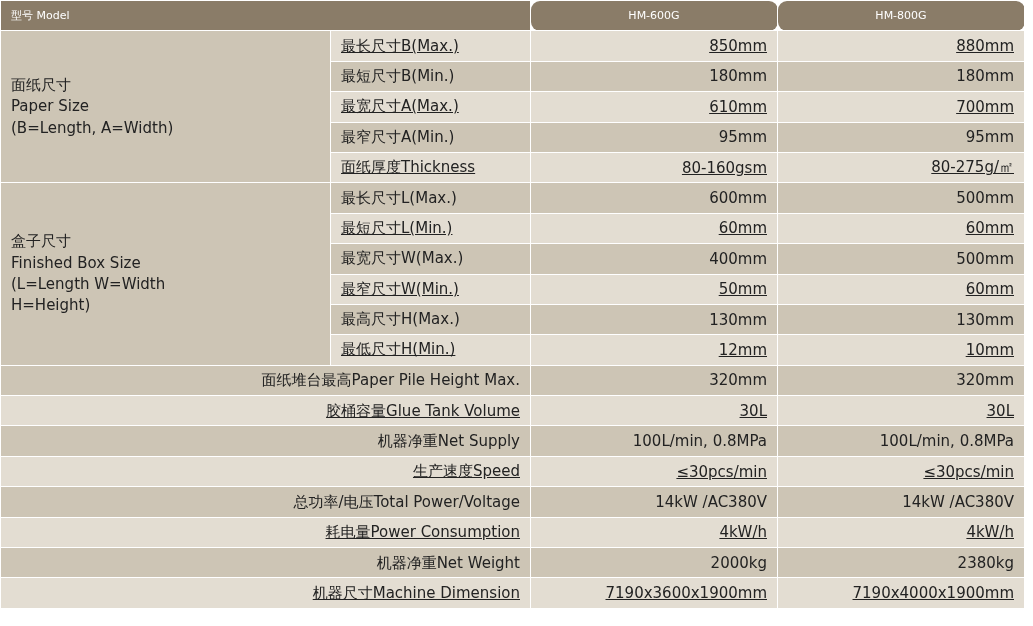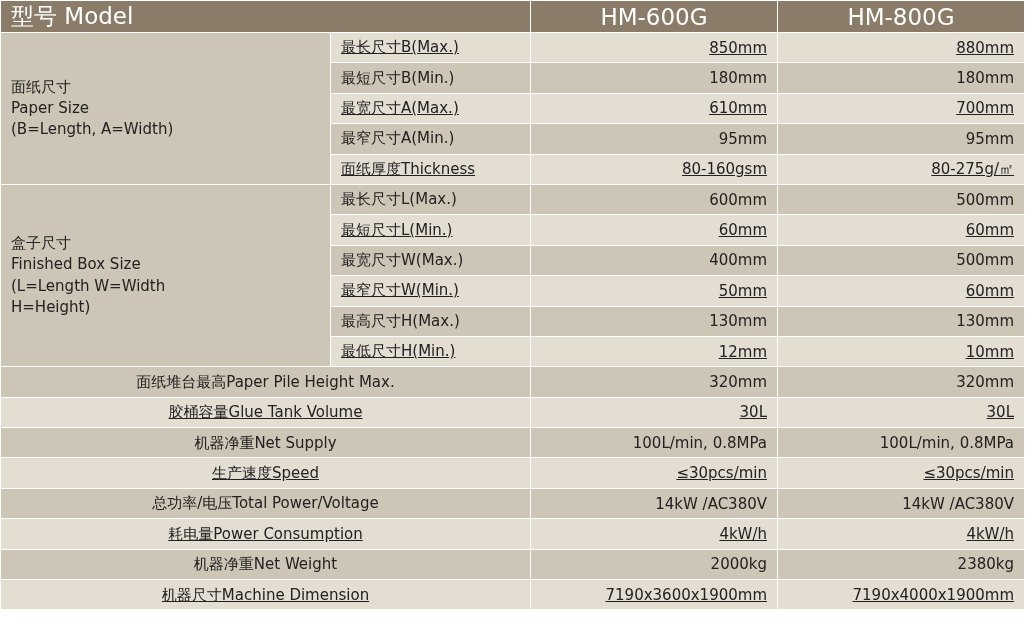--- a/index.html
+++ b/index.html
@@ -31,32 +31,32 @@
     padding: 0 10px;
     height: 30.4px;
     box-sizing: border-box;
     font-weight: normal;
     vertical-align: middle;
   }
   
   .hdr {
     background: #8a7c68;
     color: #ffffff;
-    font-size: 23px;
+    font-size: 11px;
     height: 38px;
   }
   .hdr.left { text-align: left; }
-  .hdr.center { text-align: center; }
+  .hdr.center { text-align: center; border-radius: 9px; }
 
   
   .band-a { background: #cdc5b5; margin-top: 40px; }
   .band-b { background: #e3ddd2; text-decoration: underline; }
 
   .lbl {
-    text-align: center;
+    text-align: right;
     line-height: 1.35;
     padding-top: 6px;
     padding-bottom: 6px;
   }
   .sub {
     text-align: left;
   }
   .val {
     text-align: right;
   }

